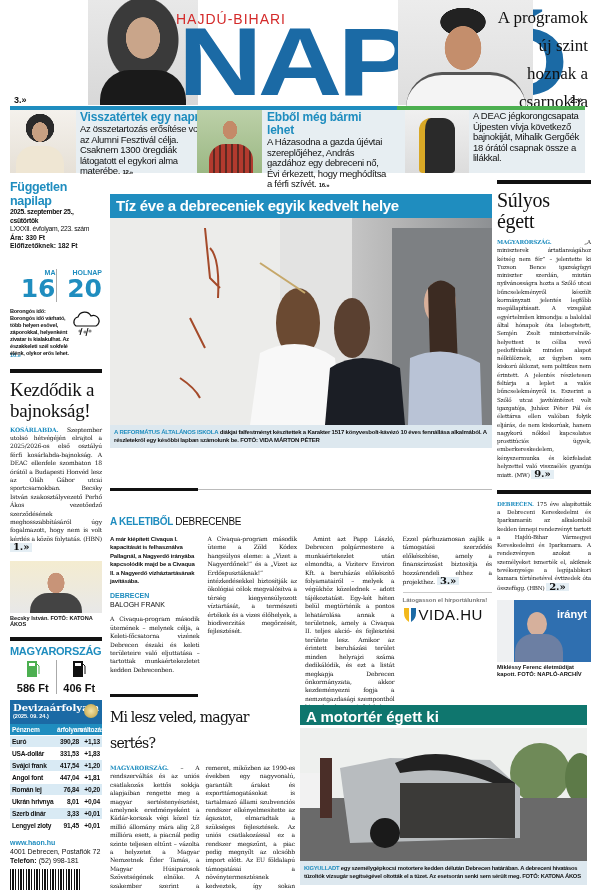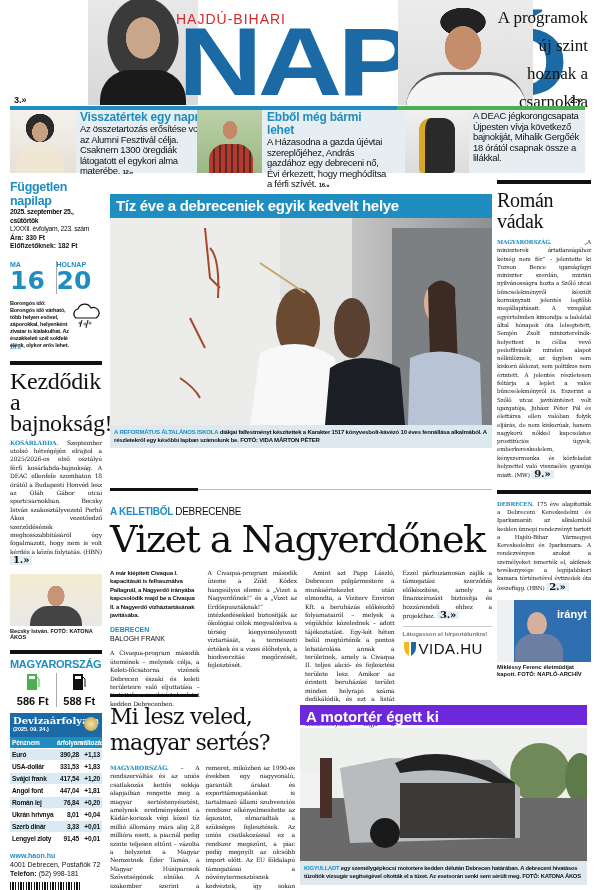--- a/index.html
+++ b/index.html
@@ -40,21 +40,21 @@
 
 #mainhead{left:110px;top:194px;width:382px;height:24px;background:#1f8dbf;color:#fff;font-weight:bold;font-size:15px;padding:3px 6px;letter-spacing:-0.3px}
 #mainphoto{left:110px;top:218px;width:382px;height:230px;background:linear-gradient(90deg,#ececec 0%,#e0e0e0 45%,#c9c9c9 60%,#b5b5b5 75%,#8d9093 100%);overflow:hidden}
 #mainphoto .cap{position:absolute;left:0;bottom:0;width:382px;height:23px;background:#dde8ef;font-size:6px;line-height:8px;padding:3px 4px;font-weight:bold;letter-spacing:-0.2px}
 
 #rightcol{left:497px;top:180px;width:94px}
 .rhead{font-family:"Liberation Serif",serif;font-size:20px;line-height:21px;letter-spacing:-0.3px}
 #vizet h1{font-family:"DejaVu Serif",serif;font-weight:normal;font-size:38px;line-height:44px;letter-spacing:-1.5px}
 .col4{display:flex;gap:8px}
 .col4 > div{flex:1}
-#mot-head{left:300px;top:705px;width:287px;height:20px;background:#6d28d9;color:#fff;font-weight:bold;font-size:15px;padding:3px 6px}
+#mot-head{left:300px;top:705px;width:287px;height:20px;background:#0f766e;color:#fff;font-weight:bold;font-size:15px;padding:3px 6px}
 #mot-photo{left:300px;top:728px;width:287px;height:133px;background:linear-gradient(180deg,#f2f2f2 0%,#e8e8e8 40%,#9a9a9a 55%,#6e6e6e 100%);overflow:hidden}
 #mot-cap{left:300px;top:861px;width:287px;height:24px;background:#dde8ef;font-size:5.8px;line-height:8px;padding:3px 4px;font-weight:bold;letter-spacing:-0.2px}
 </style>
 </head>
 <body>
 
 <div id="mast" class="abs">
   <div class="abs pg" style="left:14px;top:95px">3.»</div>
   <div class="abs photo-woman"></div>
   <div class="abs logo-sub">HAJDÚ-BIHARI</div>
@@ -99,21 +99,21 @@
   </div>
 </div>
 
 <div id="leftcol" class="abs">
   <div style="font-weight:bold;font-size:12.5px;color:#1f8dbf;letter-spacing:-0.3px">Független napilap</div>
   <div class="small" style="font-weight:bold;letter-spacing:-0.3px">2025. szeptember 25., csütörtök</div>
   <div class="small" style="letter-spacing:-0.3px">LXXXII. évfolyam, 223. szám</div>
   <div class="small" style="font-weight:bold">Ára: 330 Ft</div>
   <div class="small" style="font-weight:bold">Előfizetőknek: 182 Ft</div>
 
-  <div style="display:flex;margin-top:10px;text-align:left">
+  <div style="display:flex;margin-top:18px;text-align:right">
     <div style="flex:1;border-right:1px solid #aaa">
       <div style="font-size:7px;font-weight:bold;color:#1f8dbf">MA</div>
       <div style="font-size:25px;font-weight:bold;color:#1f8dbf;font-family:'DejaVu Sans',sans-serif;line-height:26px">16</div>
     </div>
     <div style="flex:1">
       <div style="font-size:7px;font-weight:bold;color:#1f8dbf">HOLNAP</div>
       <div style="font-size:25px;font-weight:bold;color:#1f8dbf;font-family:'DejaVu Sans',sans-serif;line-height:26px">20</div>
     </div>
   </div>
   <div style="position:relative;margin-top:6px;height:52px">
@@ -125,21 +125,21 @@
         <circle cx="20" cy="21" r="1.6" fill="#888"></circle>
       <line x1="12" y1="18" x2="10" y2="25" stroke="#111"></line>
         <line x1="18" y1="18" x2="16" y2="26" stroke="#111"></line>
     </svg>
   </div>
   <div style="font-size:5.6px;font-weight:bold;line-height:7px;margin-top:-8px">
     <span style="color:#1f8dbf">16.»</span>
   </div>
 
   <div class="rule-thick" style="margin-top:10px"></div>
-  <div class="rhead" style="margin-top:6px;font-size:24px">Kezdődik a bajnokság!</div>
+  <div class="rhead" style="margin-top:6px;font-size:19px">Kezdődik a bajnokság!</div>
   <div class="body-s" style="margin-top:5px">
     <span class="kicker">KOSÁRLABDA.</span>
     <span>Szeptember utolsó hétvégéjén elrajtol a 2025/2026-os első osztályú férfi kosárlabda-bajnokság. A DEAC ellenfele szombaton 18 órától a Budapesti Honvéd lesz az Oláh Gábor utcai sportcsarnokban. Becsky István szakosztályvezető Perhő Ákos vezetőedző szerződésének meghosszabbításáról úgy fogalmazott, hogy nem is volt kérdés a közös folytatás. (HBN)</span>
     <span class="pgbadge">1.»</span>
   </div>
   <div style="height:52px;margin-top:8px;background:radial-gradient(ellipse 14px 17px at 46px 22px,#c89478 60%,transparent 62%),linear-gradient(#f4ecd0,#e8e8e8)">
       <div style="position:relative;left:20px;top:32px;width:52px;height:20px;background:#444;border-radius:18px 18px 0 0"></div>
     </div>
   <div style="font-size:5.6px;font-weight:bold;margin-top:2px">Becsky István. FOTÓ: KATONA ÁKOS</div>
 
@@ -153,21 +153,21 @@
           <path d="M11 4l2 2v8" stroke="#4caf50" fill="none"></path>
         </svg>
       <div style="font-weight:bold;font-size:11px">586 Ft</div>
     </div>
     <div style="flex:1">
       <svg width="14" height="18" viewBox="0 0 14 18">
           <rect x="1" y="1" width="10" height="16" fill="#111"></rect>
           <rect x="3" y="3" width="6" height="3" fill="#fff"></rect>
           <path d="M11 4l2 2v8" stroke="#111" fill="none"></path>
         </svg>
-      <div style="font-weight:bold;font-size:11px">588 Ft</div>
+      <div style="font-weight:bold;font-size:11px">406 Ft</div>
     </div>
   </div>
 
   <div style="margin-top:6px">
     <div style="background:#1b6aa5;color:#fff;padding:2px 3px;position:relative;height:24px">
       <div style="font-family:'DejaVu Serif',serif;font-weight:bold;font-size:10px;line-height:11px">Devizaárfolyam</div>
       <div style="font-size:5.5px;font-weight:bold">(2025. 09. 24.)</div>
       <div style="position:absolute;right:4px;top:4px;width:14px;height:14px;border-radius:50%;background:radial-gradient(#f4e4a6,#b99a3e)"></div>
     </div>
     <div class="fxrow" style="background:#1f8dbf;color:#fff">
@@ -246,22 +246,21 @@
   </svg>
   <div class="cap">
     <span class="kicker">A REFORMÁTUS ÁLTALÁNOS ISKOLA</span>
     <span>diákjai falfestményt készítettek a Karakter 1517 könyvesbolt-kávézó 10 éves fennállása alkalmából. A részletekről egy későbbi lapban számolunk be. FOTÓ: VIDA MÁRTON PÉTER</span>
   </div>
 </div>
 
 <div id="vizet" class="abs" style="left:110px;top:492px;width:382px">
   <div style="position:absolute;left:0;top:-4px;width:88px;height:3px;background:#111"></div>
   <div style="position:absolute;left:88px;top:-3px;width:294px;height:1px;background:#bbb"></div>
-  <div style="font-weight:bold;font-size:10px;margin-top:14px;letter-spacing:-0.3px"><span style="color:#1f8dbf">A KELETIBŐL</span> <span style="font-weight:normal">DEBRECENBE</span></div>
-  <h1>Vizet a Nagyerdőnek</h1>
+  <div style="font-weight:bold;font-size:10px;margin-top:24px;letter-spacing:-0.3px"><span style="color:#1f8dbf">A KELETIBŐL</span> <span style="font-weight:normal">DEBRECENBE</span></div>
   <div class="col4" style="margin-top:8px">
     <div>
       <div class="body-s" style="font-family:'Liberation Sans',sans-serif;font-weight:bold;text-align:left">A már kiépített Civaqua I. kapacitását is felhasználva Pallagnál, a Nagyerdő irányába kapcsolódik majd be a Civaqua II. a Nagyerdő vízháztartásának javításába.</div>
       <div style="color:#1f8dbf;font-weight:bold;font-size:7px;margin-top:7px">DEBRECEN</div>
       <div style="font-size:7px;margin-top:2px">BALOGH FRANK</div>
       <div class="body-s" style="margin-top:7px">A Civaqua-program második ütemének – melynek célja, a Keleti-főcsatorna vizének Debrecen északi és keleti területeire való eljuttatása – tartottak munkaértekezletet kedden Debrecenben.</div>
     </div>
     <div class="body-s">A Civaqua-program második üteme a Zöld Kódex hangsúlyos eleme: a „Vizet a Nagyerdőnek!” és a „Vizet az Erdőspusztáknak!” intézkedésekkel biztosítják az ökológiai célok megvalósítva a térség kiegyensúlyozott víztartását, a természeti értékek és a vizes élőhelyek, a biodiverzitás megőrzését, fejlesztését.</div>
     <div class="body-s" style="text-indent:8px">Amint azt Papp László, Debrecen polgármestere a munkaértekezlet után elmondta, a Viziterv Environ Kft. a beruházás előkészítő folyamatairól – melyek a végükhöz közelednek – adott tájékoztatást. Egy-két héten belül megtörténik a pontos lehatárolása annak a területnek, amely a Civaqua II. teljes akció- és fejlesztési területe lesz. Amikor az érintett beruházási terület minden helyrajzi száma dedikálódik, és ezt a listát megkapja Debrecen önkormányzata, akkor kezdeményezni fogja a nemzetgazdasági szempontból kiemelt státusz minősítését.</div>
     <div>
@@ -274,21 +273,21 @@
             <path d="M8 1h5v5Q13 12 8 15z" fill="#1b6aa5"></path>
           </svg>
         <span style="font-size:15px;margin-left:2px;letter-spacing:0.5px">VIDA.HU</span>
       </div>
     </div>
   </div>
 </div>
 
 <div class="abs" style="left:110px;top:700px;width:185px">
   <div style="position:absolute;left:0;top:-6px;width:88px;height:3px;background:#111"></div>
-  <div style="font-family:'DejaVu Serif',serif;font-size:22px;line-height:26px;letter-spacing:-0.8px;margin-top:4px">Mi lesz veled, magyar sertés?</div>
+  <div style="font-family:'DejaVu Serif',serif;font-size:14px;line-height:26px;letter-spacing:-0.8px;margin-top:4px">Mi lesz veled, magyar sertés?</div>
   <div class="col4" style="margin-top:8px;gap:6px">
     <div class="body-s"><span class="kicker">MAGYARORSZÁG.</span> <span>– A rendszerváltás és az uniós csatlakozás kettős sokkja alapjaiban rengette meg a magyar sertéstenyésztést, amelynek eredményeként a Kádár-korszak végi közel tíz millió állomány mára alig 2,8 millióra esett, a piacnál pedig szinte teljesen eltűnt – vázolta a helyzetet a Magyar Nemzetnek Éder Tamás, a Magyar Húsiparosok Szövetségének elnöke. A szakember szerint a nagyüzemek egy része önk-</span></div>
     <div class="body-s"><span>remeret, miközben az 1990-es években egy nagyvonalú, garantált árakat és exporttámogatásokat is tartalmazó állami szubvenciós rendszer elkényelmesítette az ágazatot, elmaradtak a szükséges fejlesztések. Az uniós csatlakozással ez a rendszer megszűnt, a piac pedig megnyílt az olcsóbb import előtt. Az EU földalapú támogatásai a növénytermesztésnek kedveztek, így sokan felhagytak az állattartással. (HBN)</span> </div>
   </div>
 </div>
 
 <div id="mot-head" class="abs">A motortér égett ki</div>
 <div id="mot-photo" class="abs">
   <svg width="287" height="133" viewBox="0 0 287 133">
     <rect x="0" y="0" width="287" height="70" fill="#eef0ee"></rect>
@@ -303,21 +302,21 @@
     <rect x="0" y="45" width="20" height="35" fill="#f2f2f2"></rect>
   </svg>
 </div>
 <div id="mot-cap" class="abs">
   <span class="kicker">KIGYULLADT</span>
   <span>egy személygépkocsi motortere kedden délután Debrecen határában. A debreceni hivatásos tűzoltók vízsugár segítségével oltották el a tüzet. Az esetsorán senki sem sérült meg. FOTÓ: KATONA ÁKOS</span>
 </div>
 
 <div id="rightcol" class="abs">
   <div class="rule-thick"></div>
-  <div class="rhead" style="margin-top:6px">Román vádak</div>
+  <div class="rhead" style="margin-top:6px">Súlyos égett</div>
   <div class="body-s" style="margin-top:6px;font-size:5.6px;line-height:8.3px">
     <span class="kicker">MAGYARORSZÁG.</span>
     <span>„A miniszterek ártatlanságához kétség nem fér” – jelentette ki Tuzson Bence igazságügyi miniszter szerdán, miután nyilvánosságra hozta a Szőlő utcai bűncselekményről készült kormányzati jelentés legfőbb megállapításait. A vizsgálat egyértelműen kimondja: a baloldal által hónapok óta lebegtetett, Semjén Zsolt miniszterelnök-helyettest is célba vevő pedofilvádak minden alapot nélkülöznek, az ügyben sem kiskorú áldozat, sem politikus nem érintett. A jelentés részletesen feltárja a leplet a valós bűncselekményről is. Eszerint a Szőlő utcai javítóintézet volt igazgatója, Juhász Péter Pál és élettársa ellen valóban folyik eljárás, de nem kiskorúak, hanem nagykorú nőkkel kapcsolatos prostitúciós ügyek, emberkereskedelem, kényszermunka és közfeladat helyzettel való visszaélés gyanúja miatt. (MW)</span>
     <span class="pgbadge">9.»</span>
   </div>
   <div class="rule-thick" style="margin-top:10px"></div>
   <div class="body-s" style="margin-top:6px;font-size:5.6px;line-height:8.3px">
     <span class="kicker">DEBRECEN.</span>
     <span>175 éve alapították a Debreceni Kereskedelmi és Iparkamarát: az alkalomból kedden ünnepi rendezvényt tartott a Hajdú-Bihar Vármegyei Kereskedelmi és Iparkamara. A rendezvényen azokat a személyeket ismerték el, akiknek tevékenysége a legújabbkori kamara történetével évtizedek óta összefügg. (HBN)</span>
     <span class="pgbadge">2.»</span>

